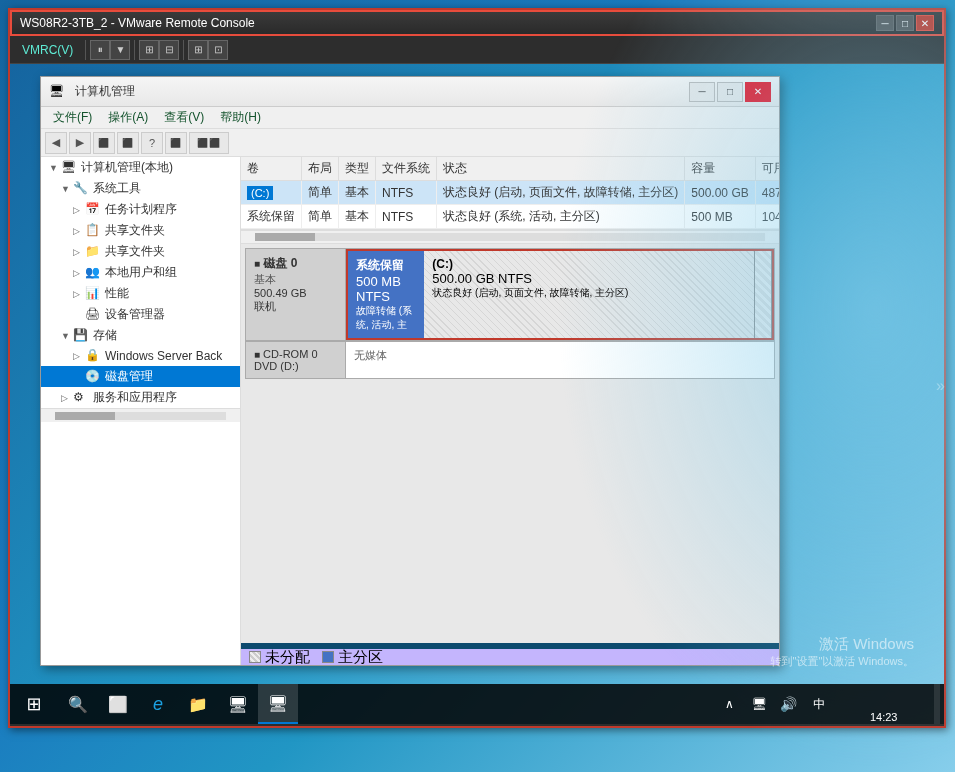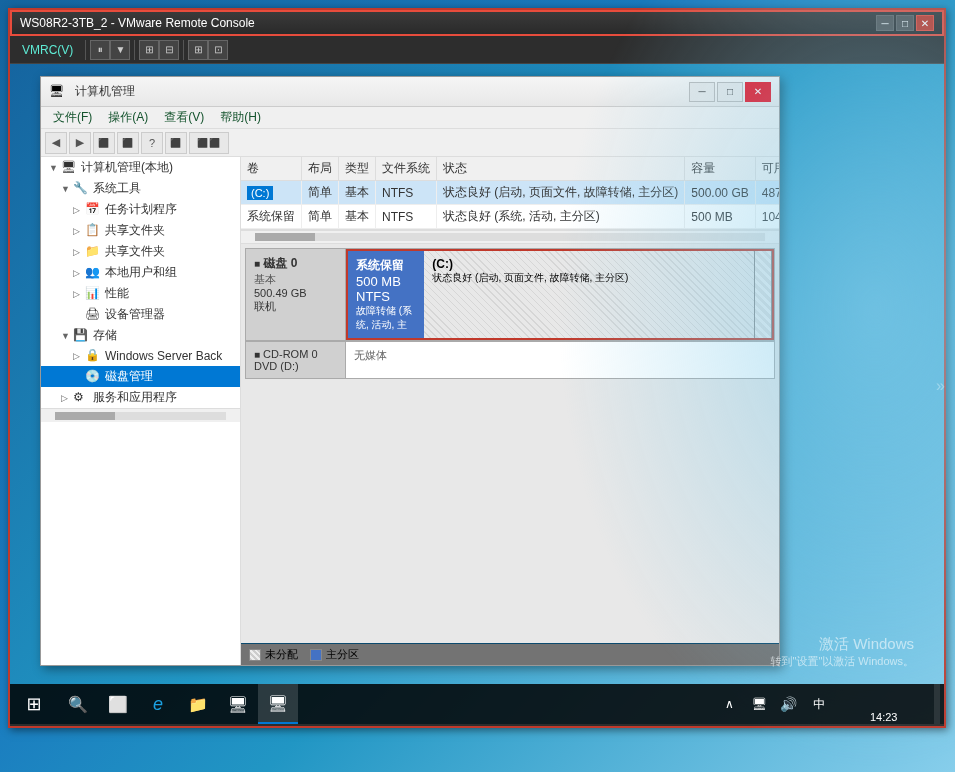--- a/index.html
+++ b/index.html
@@ -443,27 +443,27 @@
       flex: 1;
       padding: 6px 8px;
       background: white;
       font-size: 11px;
       color: #666;
     }
 
     
     .legend-bar {
       height: 22px;
-      background: #737373;
-      border-top: 1px solid #0c4a6e;
+      background: #c4b5fd;
+      border-top: 6px solid #0c4a6e;
       display: flex;
       align-items: center;
       padding: 0 8px;
       gap: 12px;
-      font-size: 11px;
+      font-size: 15px;
     }
     .legend-item {
       display: flex;
       align-items: center;
       gap: 4px;
     }
     .legend-box {
       width: 12px;
       height: 12px;
       border: 1px solid #888;
@@ -781,20 +781,21 @@
                   <div class="disk-partitions">
 
                     <div class="partition system-reserved">
                       <div class="partition-name">系统保留</div>
                       <div class="partition-size">500 MB NTFS</div>
                       <div class="partition-status">故障转储 (系统, 活动, 主</div>
                     </div>
 
                     <div class="partition c-drive">
                       <div class="partition-name">(C:)</div>
+                      <div class="partition-size">500.00 GB NTFS</div>
                       <div class="partition-status">状态良好 (启动, 页面文件, 故障转储, 主分区)</div>
                     </div>
 
                     <div class="partition unallocated"></div>
                   </div>
                 </div>
 
                 <div class="cdrom-row">
                   <div class="cdrom-label">
                     <div class="disk-name">

